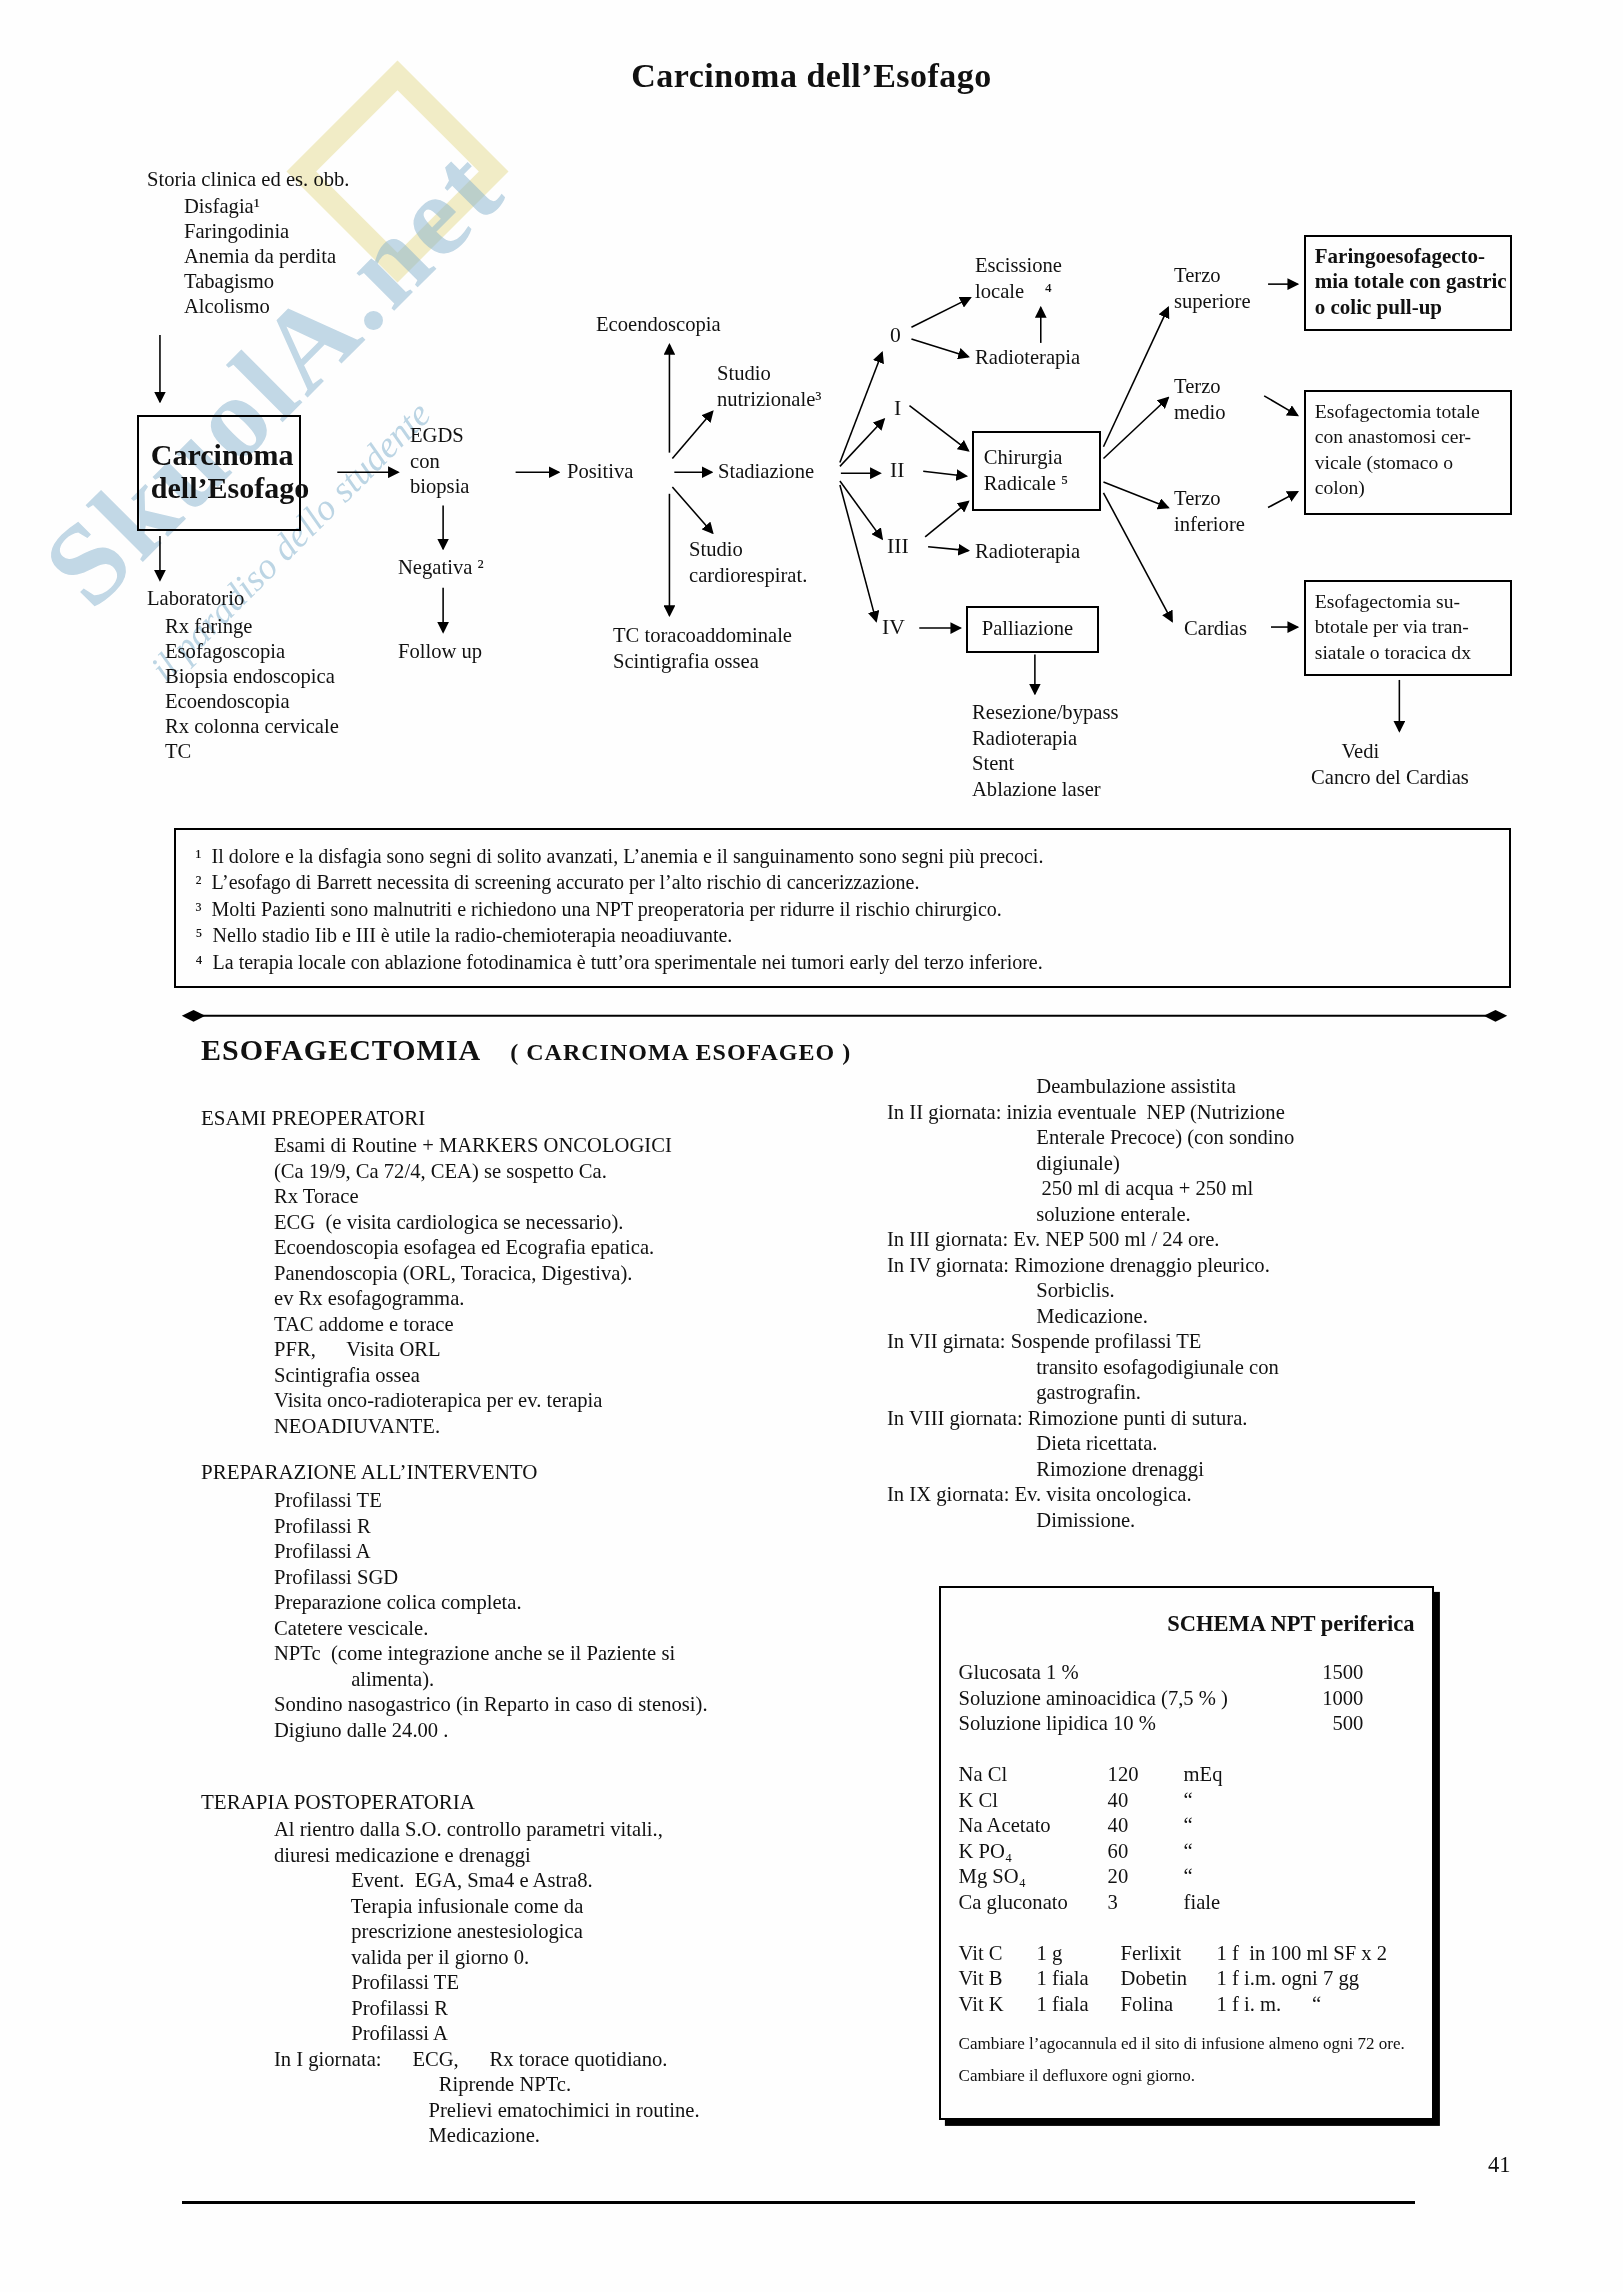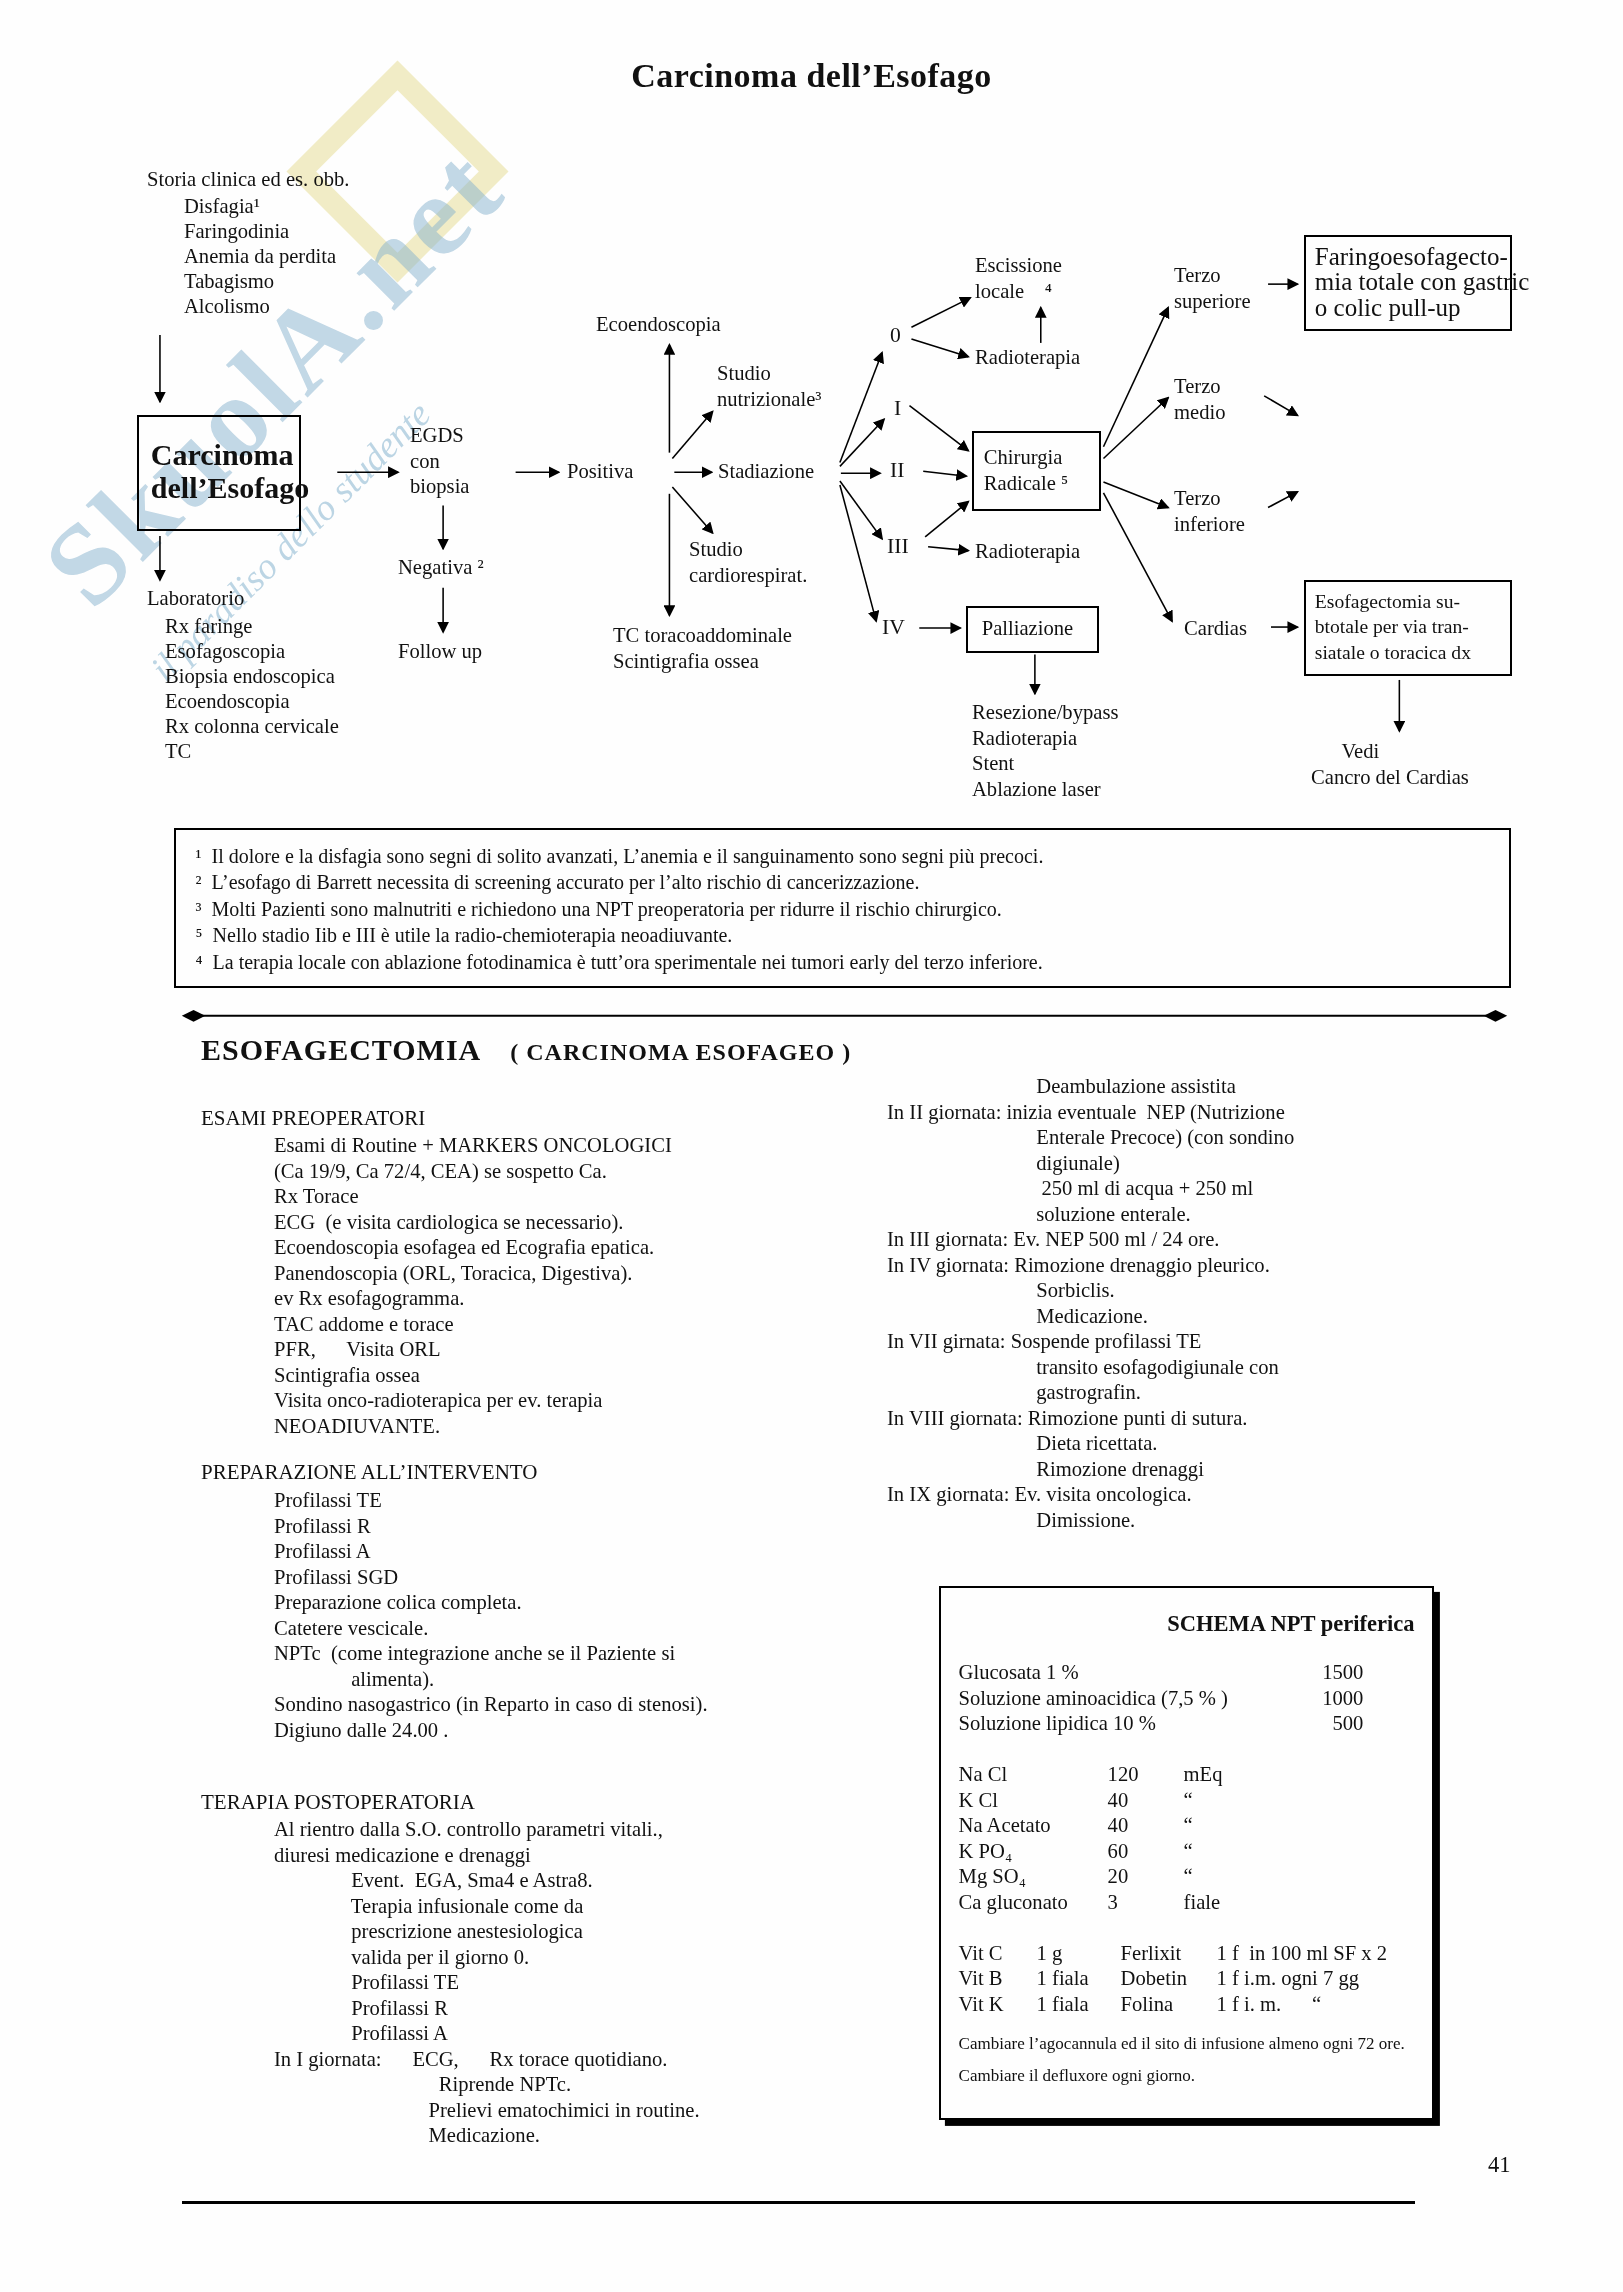--- a/index.html
+++ b/index.html
@@ -166,23 +166,27 @@
 Ablazione laser</div>
 
   <div class="fc" style="left:1174px;top:263px;">Terzo
 superiore</div>
   <div class="fc" style="left:1174px;top:374px;">Terzo
 medio</div>
   <div class="fc" style="left:1174px;top:486px;">Terzo
 inferiore</div>
   <div class="fc" style="left:1184px;top:616px;">Cardias</div>
 
-  <div class="fcbox" style="left:1304px;top:235px;width:208px;height:96px;font-size:25px;line-height:25.5px;padding:6.9px 0 0 8.8px;">Faringoesofagecto-
+  <div class="fcbox" style="left:1304px;top:235px;width:208px;height:96px;font-size:21px;line-height:25.5px;padding:6.9px 0 0 8.8px;font-weight:bold;">Faringoesofagecto-
 mia totale con gastric
 o colic pull-up</div>
+  <div class="fcbox" style="left:1304px;top:390px;width:208px;height:125px;font-size:19.6px;line-height:25.5px;padding:6.9px 0 0 8.8px;">Esofagectomia totale
+con anastomosi cer-
+vicale (stomaco o
+colon)</div>
   <div class="fcbox" style="left:1304px;top:580px;width:208px;height:96px;font-size:19.6px;line-height:25.5px;padding:6.9px 0 0 8.8px;">Esofagectomia su-
 btotale per via tran-
 siatale o toracica dx</div>
 
   <div class="fc" style="left:1311px;top:739px;">      Vedi
 Cancro del Cardias</div>
 
   <div class="fnbox" style="left:174px;top:828px;width:1337px;height:160px;">
     <div class="fnline">¹  Il dolore e la disfagia sono segni di solito avanzati, L’anemia e il sanguinamento sono segni più precoci.</div>
     <div class="fnline">²  L’esofago di Barrett necessita di screening accurato per l’alto rischio di cancerizzazione.</div>

